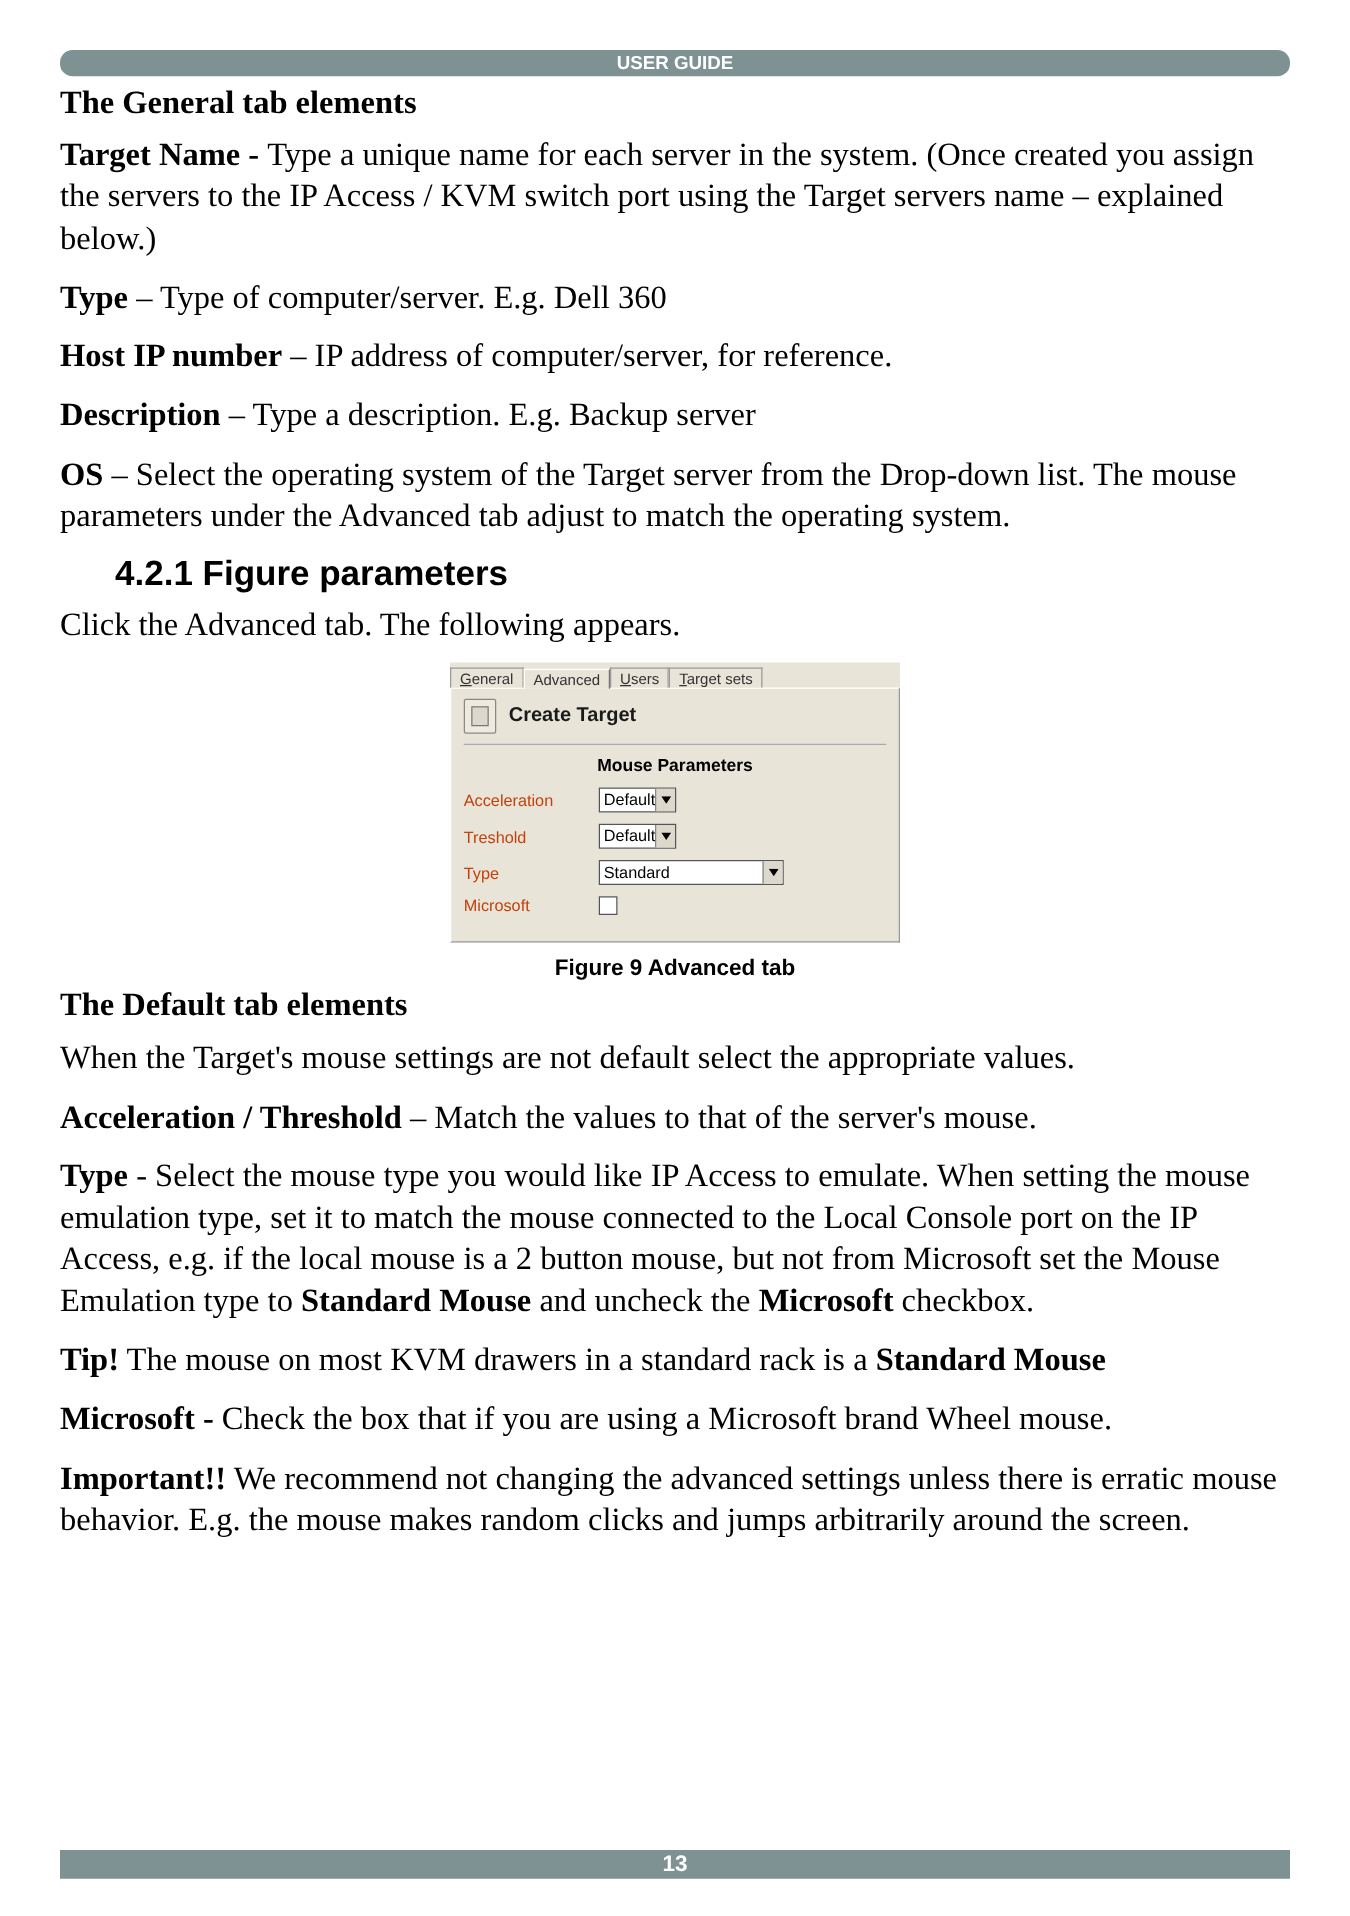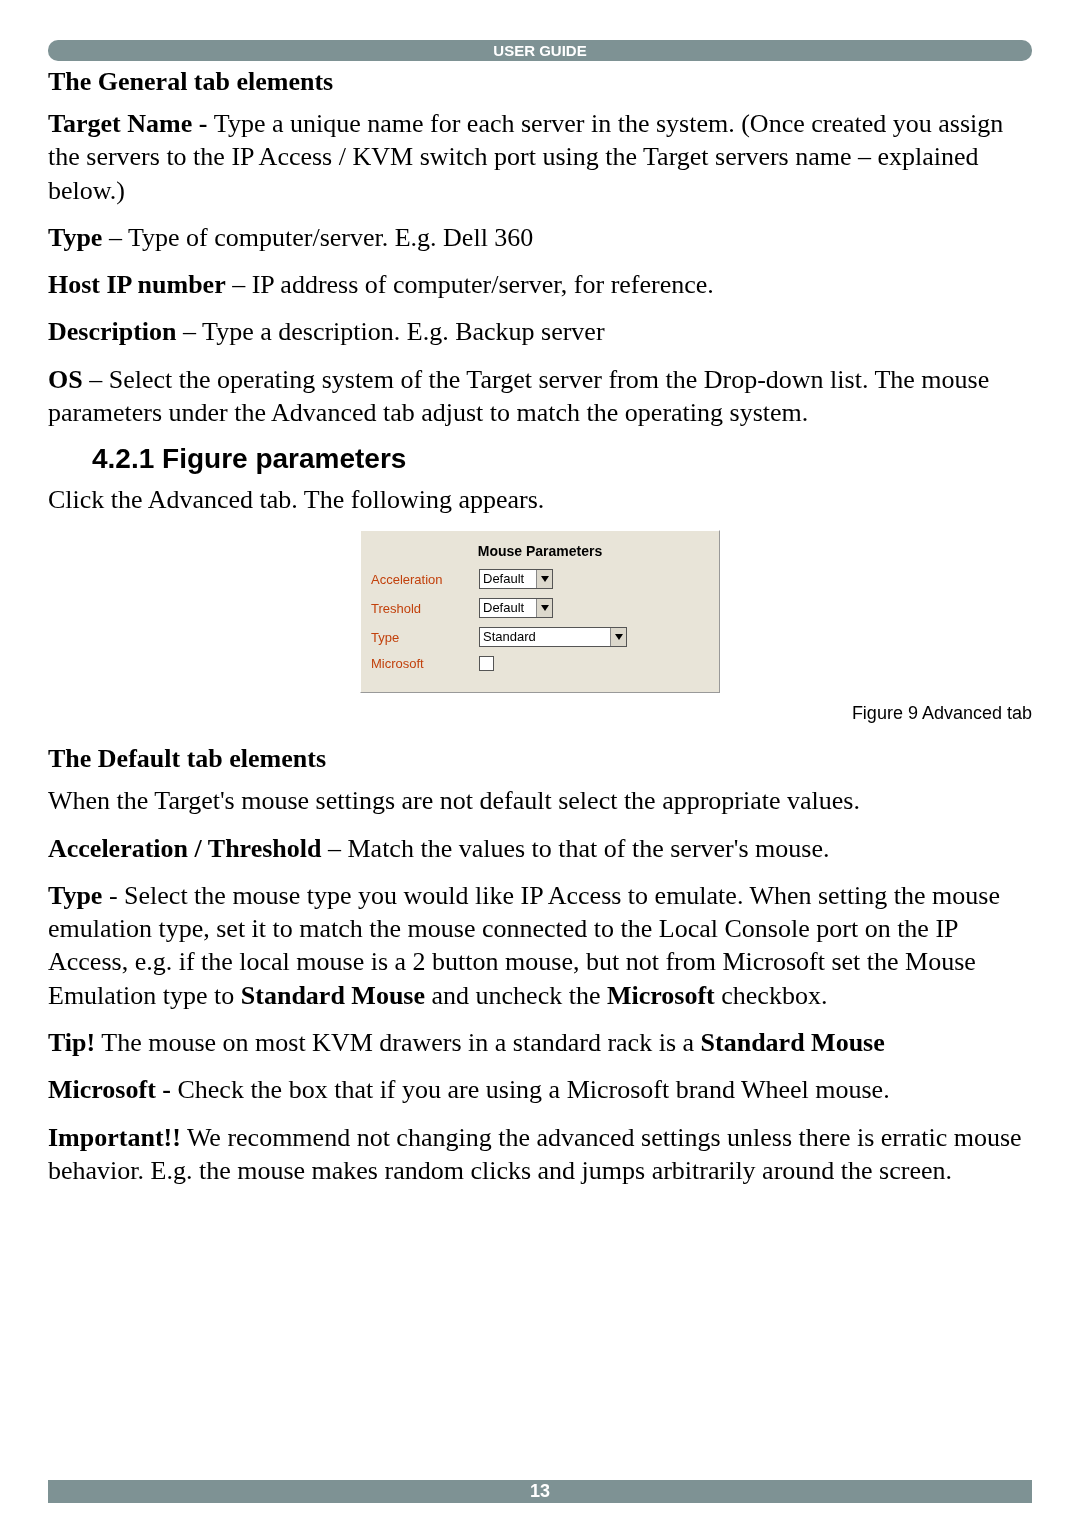--- a/index.html
+++ b/index.html
@@ -126,46 +126,46 @@
       color: #c2410c;
       font-size: 13px;
     }
     .select {
       display: flex;
       border: 1px solid #555;
       background: #fff;
       font-size: 13px;
       height: 20px;
     }
-    .select-small { width: 74px; }
+    .select-small { width: 62px; }
     .select-wide { width: 148px; }
     .select .sel-text {
       flex: 1;
       padding: 1px 3px;
       white-space: nowrap;
       overflow: hidden;
     }
     .select .arrow {
       width: 16px;
       border-left: 1px solid #888;
       background: #dcd8cc;
       display: flex; align-items: center; justify-content: center;
     }
     .select .arrow svg { width: 8px; height: 6px; }
     .checkbox {
       width: 15px; height: 15px;
       border: 1px solid #555;
       background: #fff;
     }
     .figure-caption {
-      text-align: right;
-      font-family: Arial, sans-serif;
-      font-weight: normal;
+      text-align: center;
+      font-family: Arial, sans-serif;
+      font-weight: bold;
       font-size: 18px;
-      margin: 10px 0 20px;
+      margin: 10px 0 4px;
     }
     .footer-bar {
       position: absolute;
       left: 48px; right: 48px; bottom: 30px;
       background: #7e9294;
       color: #fff;
       font-family: Arial, sans-serif;
       font-weight: bold;
       font-size: 18px;
       text-align: center;
@@ -200,21 +200,33 @@
 <p class="para">
   <span class="bold">OS</span><span> – </span><span>Select the operating system of the Target server from the Drop-down list. The mouse parameters under the Advanced tab adjust to match the operating system.</span>
 </p>
 
 <div class="section-heading">4.2.1 Figure parameters</div>
 
 <p class="para">Click the Advanced tab. The following appears.</p>
 
 <div class="figure-wrap">
   <div class="dialog">
+    <div class="tabs">
+      <div class="tab"><span class="underline">G</span><span>eneral</span></div>
+      <div class="tab active">Advanced</div>
+      <div class="tab"><span class="underline">U</span><span>sers</span></div>
+      <div class="tab"><span class="underline">T</span><span>arget sets</span></div>
+    </div>
     <div class="dlg-body">
+      <div class="create-row">
+        <div class="create-icon">
+            <div class="glyph"></div>
+          </div>
+        <div class="create-title">Create Target</div>
+      </div>
       <div class="mp-title">Mouse Parameters</div>
 
       <div class="form-row">
         <div class="form-label">Acceleration</div>
         <div class="select select-small">
           <div class="sel-text">Default</div>
           <div class="arrow">
               <svg viewBox="0 0 8 6">
                 <polygon points="0,0 8,0 4,6" fill="#000"></polygon>
               </svg>

